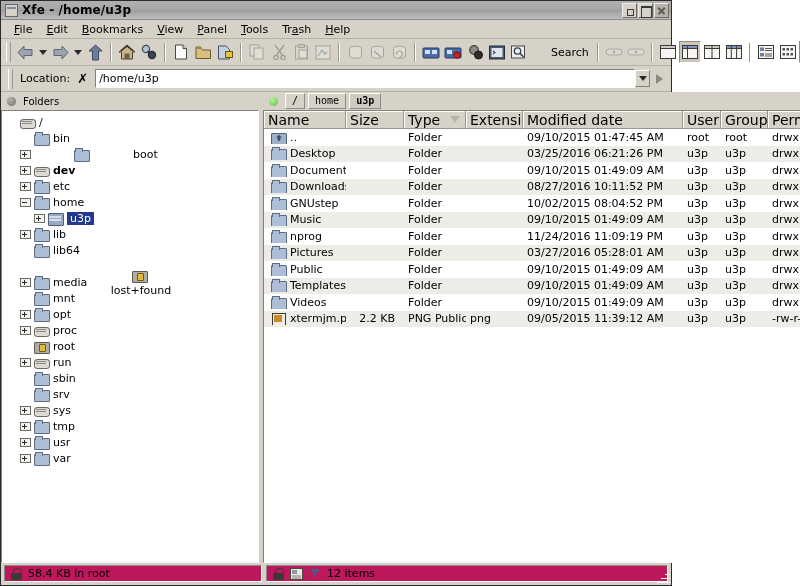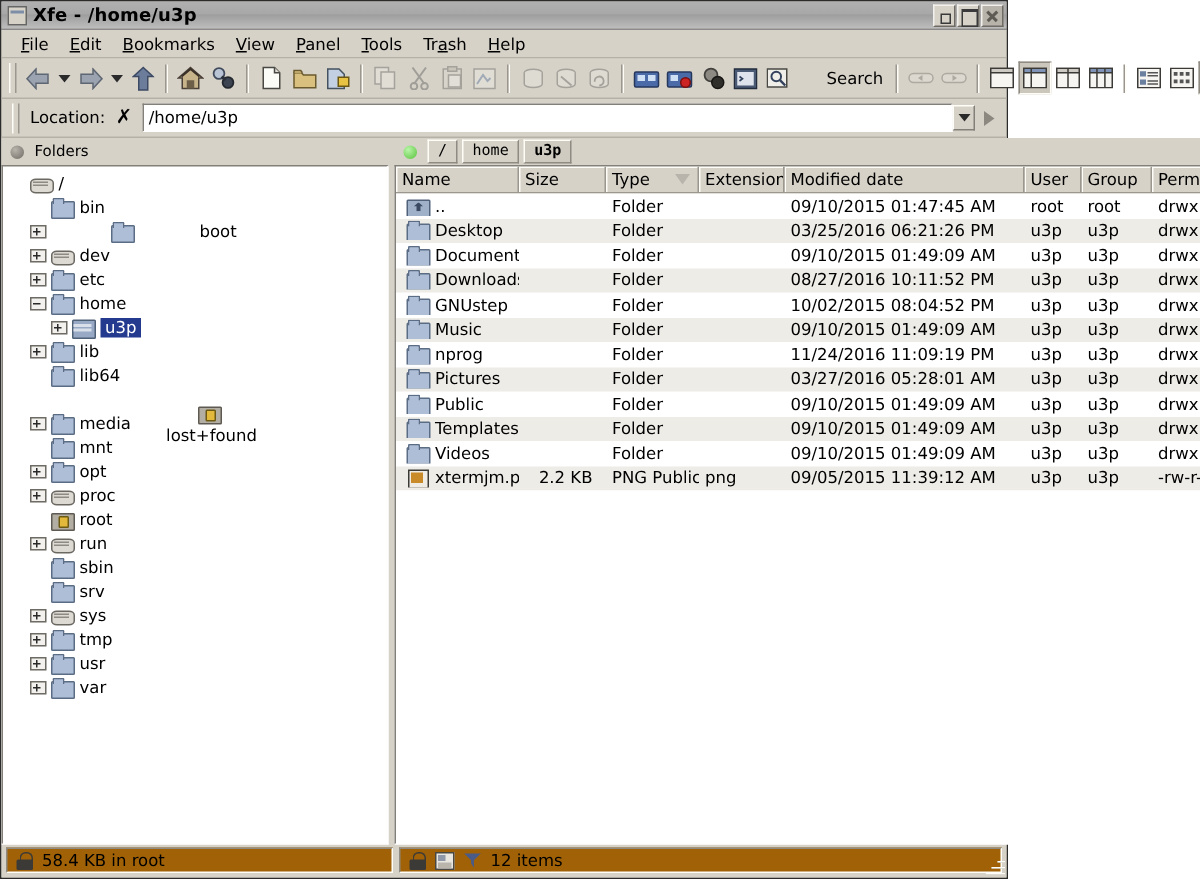--- a/index.html
+++ b/index.html
@@ -259,21 +259,21 @@
     content:"";position:absolute;left:3px;top:3px;width:8px;height:7px;
     background:#c98a2a;
   }
 
   
   .hdrrow{
     display:flex;height:18px;flex:0 0 18px;
     background:#d6d2c8;border-bottom:1px solid #9b968e;
   }
   .hcell{
-    display:flex;align-items:center;font-size:11px;padding-left:4px;
+    display:flex;align-items:center;font-size:14px;padding-left:4px;
     border-right:1px solid #9b968e;
     box-shadow:inset 1px 1px 0 #fffdf8;
     position:relative;overflow:hidden;white-space:nowrap;
   }
   .sortmark{
     margin-left:auto;margin-right:5px;
     width:0;height:0;border-left:5px solid transparent;border-right:5px solid transparent;
     border-top:7px solid #b8b4ac;
   }
   .listbody{flex:1 1 auto;min-height:0;background:#fff;overflow:hidden;}
@@ -285,21 +285,21 @@
 
   
   .statuswrap{
     height:22px;flex:0 0 22px;display:flex;align-items:stretch;
     background:#d6d2c8;padding:2px 3px 3px 3px;gap:4px;
   }
   .statusbox{
     display:flex;align-items:center;gap:6px;padding:0 6px;
     border-top:1px solid #8f8a82;border-left:1px solid #8f8a82;
     border-right:1px solid #fffdf8;border-bottom:1px solid #fffdf8;
-    font-size:11px;background:#a16207;
+    font-size:11px;background:#be185d;
   }
   .statusbox.left{width:258px;flex:0 0 258px;}
   .statusbox.right{flex:1 1 auto;}
   .lockico{
     width:11px;height:12px;flex:0 0 11px;position:relative;
   }
   .lockico::before{
     content:"";position:absolute;left:2px;top:0;width:7px;height:5px;
     border:1.6px solid #3c3a36;border-bottom:none;border-radius:4px 4px 0 0;
   }
@@ -622,21 +622,21 @@
             <div class="tnode" style="padding-left: 14px;">
               <span class="texp"></span>
               <span class="ico folder"></span>
               <span class="tlabeltxt">bin</span>
             </div>
             <div class="tnode" style="padding-left: 14px; gap: 40px;">
               <span class="texp box plus"></span>
               <span class="ico folder"></span>
               <span class="tlabeltxt">boot</span>
             </div>
-            <div class="tnode" style="padding-left: 14px;">
+            <div class="tnode" style="padding-left: 14px; font-weight: bold;">
               <span class="texp box plus"></span>
               <span class="ico disk"></span>
               <span class="tlabeltxt">dev</span>
             </div>
             <div class="tnode" style="padding-left: 14px;">
               <span class="texp box plus"></span>
               <span class="ico folder"></span>
               <span class="tlabeltxt">etc</span>
             </div>
             <div class="tnode" style="padding-left: 14px;">

